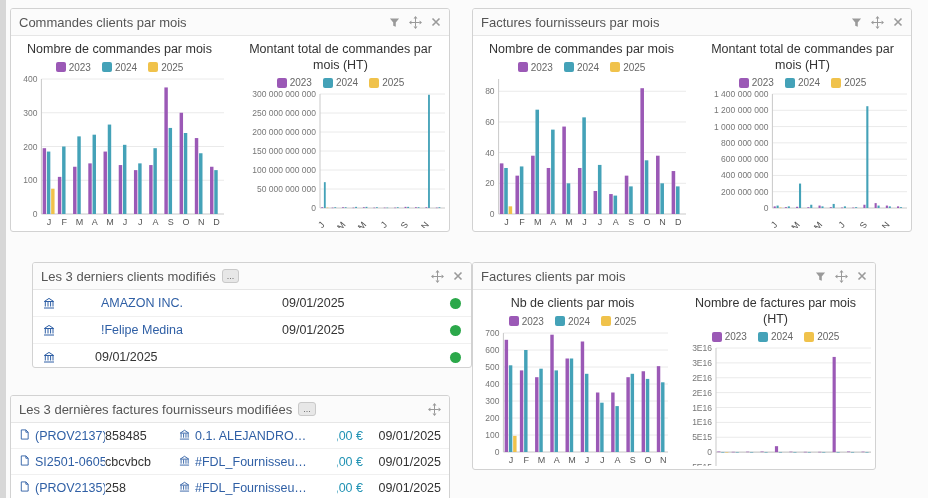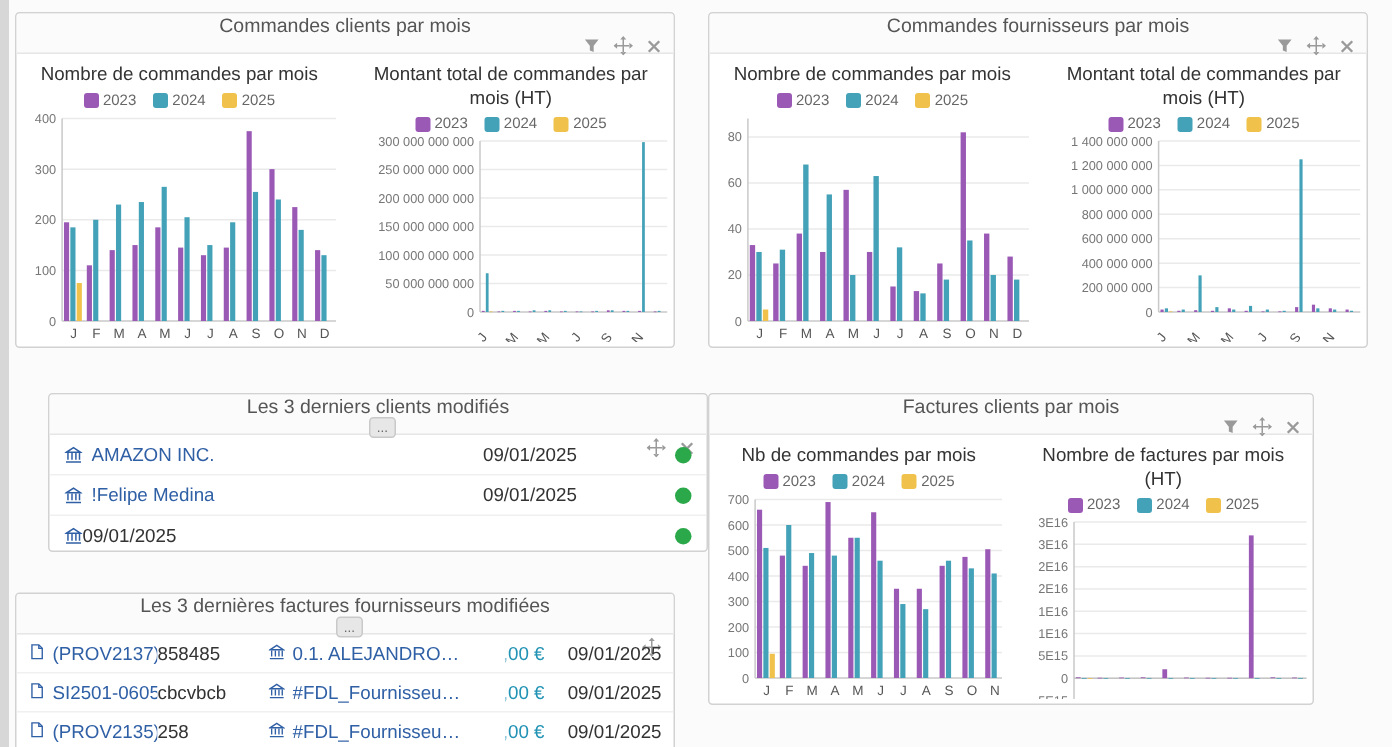--- a/index.html
+++ b/index.html
@@ -4,35 +4,35 @@
 <style>
   html,body{margin:0;padding:0;background:#fff;font-family:"Liberation Sans",sans-serif;}
   .page{position:relative;width:928px;height:498px;background:#fbfbfb;overflow:hidden;}
   .left-strip{position:absolute;left:0;top:0;width:6px;height:100%;background:#d7d7d7;}
   .panel{position:absolute;background:#fff;border:1px solid #d2d2d2;border-radius:3px;box-sizing:border-box;overflow:hidden;}
   .p1{left:10px;top:8px;width:440px;height:224px;}
   .p2{left:472px;top:8px;width:440px;height:224px;}
   .p3{left:10px;top:262px;width:440px;height:106px;margin-left:22px;}
   .p4{left:10px;top:395px;width:440px;height:112px;}
   .p5{left:472px;top:262px;width:404px;height:208px;}
-  .panel-header{height:26px;display:flex;align-items:center;padding:0 8px;background:#fbfbfb;border-bottom:1px solid #e6e6e6;flex-direction:column;}
+  .panel-header{height:26px;display:flex;align-items:center;padding:0 8px;background:#fbfbfb;border-bottom:1px solid #e6e6e6;}
   .panel-title{font-size:13px;color:#555;white-space:nowrap;}
   .more-badge{margin-left:6px;font-size:9px;line-height:12px;background:#e7e7e7;border:1px solid #c9c9c9;border-radius:3px;padding:0 4px;color:#666;cursor:pointer;}
   .header-icons{margin-left:auto;display:flex;gap:9px;align-items:center;}
   .icon-btn{display:flex;cursor:pointer;}
   .charts-row{display:flex;padding:0 4px;gap:12px;}
   .chart-slot{flex:1;padding:6px 2px 0;box-sizing:border-box;overflow:hidden;}
   .p1 .chart-slot,.p2 .chart-slot{height:192px;}
   .p5 .chart-slot{height:176px;}
   .chart-title{font-size:12.5px;color:#333;text-align:center;line-height:1.25;}
   .chart-legend{display:flex;justify-content:center;align-items:center;gap:11px;margin:4px 0 2px;font-size:10px;color:#666;}
   .legend-item{display:flex;align-items:center;cursor:pointer;}
   .swatch{width:10px;height:10px;border-radius:2px;display:inline-block;margin-right:3px;}
   svg text{font-family:"Liberation Sans",sans-serif;}
-  .client-row{display:flex;align-items:center;height:26px;padding:0 10px;border-bottom:1px solid #f0f0f0;font-size:12.5px;}
+  .client-row{display:flex;align-items:center;height:26px;padding:0 10px;border-bottom:1px solid #f0f0f0;font-size:12.5px;gap:40px;}
   .client-row:last-child{border-bottom:none;}
   .client-name{color:#2f5fa5;margin-left:6px;flex:1;text-decoration:none;cursor:pointer;white-space:nowrap;overflow:hidden;}
   .client-date{width:128px;color:#333;}
   .status-dot{width:11px;height:11px;border-radius:50%;margin-left:auto;}
   .inv-row{display:grid;grid-template-columns:86px 74px 158px 1fr 78px;align-items:center;height:25px;padding:0 8px;border-bottom:1px solid #f0f0f0;font-size:12.5px;text-align:center;}
   .inv-cell{display:flex;align-items:center;overflow:hidden;white-space:nowrap;}
   .inv-link{color:#2f5fa5;margin-left:5px;text-decoration:none;cursor:pointer;overflow:hidden;white-space:nowrap;}
   .inv-label{color:#333;}
   .inv-amount{justify-content:flex-end;color:#2293b4;}
   .inv-date{justify-content:flex-end;color:#333;}
@@ -187,21 +187,21 @@
             <rect x="190.05555555555554" y="4.76" width="1.8388888888888888" height="113.24" fill="#44a2b8"></rect>
             <text x="191.375" y="135" text-anchor="end" font-size="9" fill="#555" transform="rotate(-50 191.375 135)">N</text>
             <rect x="197.83333333333331" y="117.62" width="1.8388888888888888" height="0.5" fill="#9b59b6"></rect>
             <rect x="200.4722222222222" y="117.24" width="1.8388888888888888" height="0.7600000000000051" fill="#44a2b8"></rect>
           </svg></div>
     </div>
   </section>
 
   <section class="panel p2">
     <div class="panel-header">
-      <span class="panel-title">Commandes fournisseurs par mois</span>
+      <span class="panel-title">Factures fournisseurs par mois</span>
       <span class="header-icons">
         <span class="icon-btn">
             <svg width="11" height="11" viewBox="0 0 12 12">
               <path d="M1 1.5h10L7.4 6v4.6l-2.8-1.1V6z" fill="#9a9a9a"></path>
             </svg>
           </span>
         <span class="icon-btn">
             <svg width="13" height="13" viewBox="0 0 13 13" fill="#9a9a9a">
               <path d="M6.5 0l2 2.4h-4zM6.5 13l2-2.4h-4zM0 6.5l2.4-2v4zM13 6.5l-2.4-2v4zM6 2.2h1v8.6H6zM2.2 6h8.6v1H2.2z"></path>
             </svg>
@@ -498,21 +498,21 @@
             </svg>
           </span>
         <span class="icon-btn">
             <svg width="10" height="10" viewBox="0 0 10 10">
               <path d="M1.5 1.5l7 7M8.5 1.5l-7 7" stroke="#9a9a9a" stroke-width="1.6"></path>
             </svg>
           </span>
       </span>
     </div>
     <div class="charts-row">
-      <div class="chart-slot"><div class="chart-title">Nb de commandes par mois</div><div class="chart-legend">
+      <div class="chart-slot"><div class="chart-title">Nb de clients par mois</div><div class="chart-legend">
             <span class="legend-item">
               <span class="swatch" style="background: rgb(155, 89, 182);"></span>
               <span>2023</span>
             </span>
             <span class="legend-item">
               <span class="swatch" style="background: rgb(68, 162, 184);"></span>
               <span>2024</span>
             </span>
             <span class="legend-item">
               <span class="swatch" style="background: rgb(240, 194, 75);"></span>

